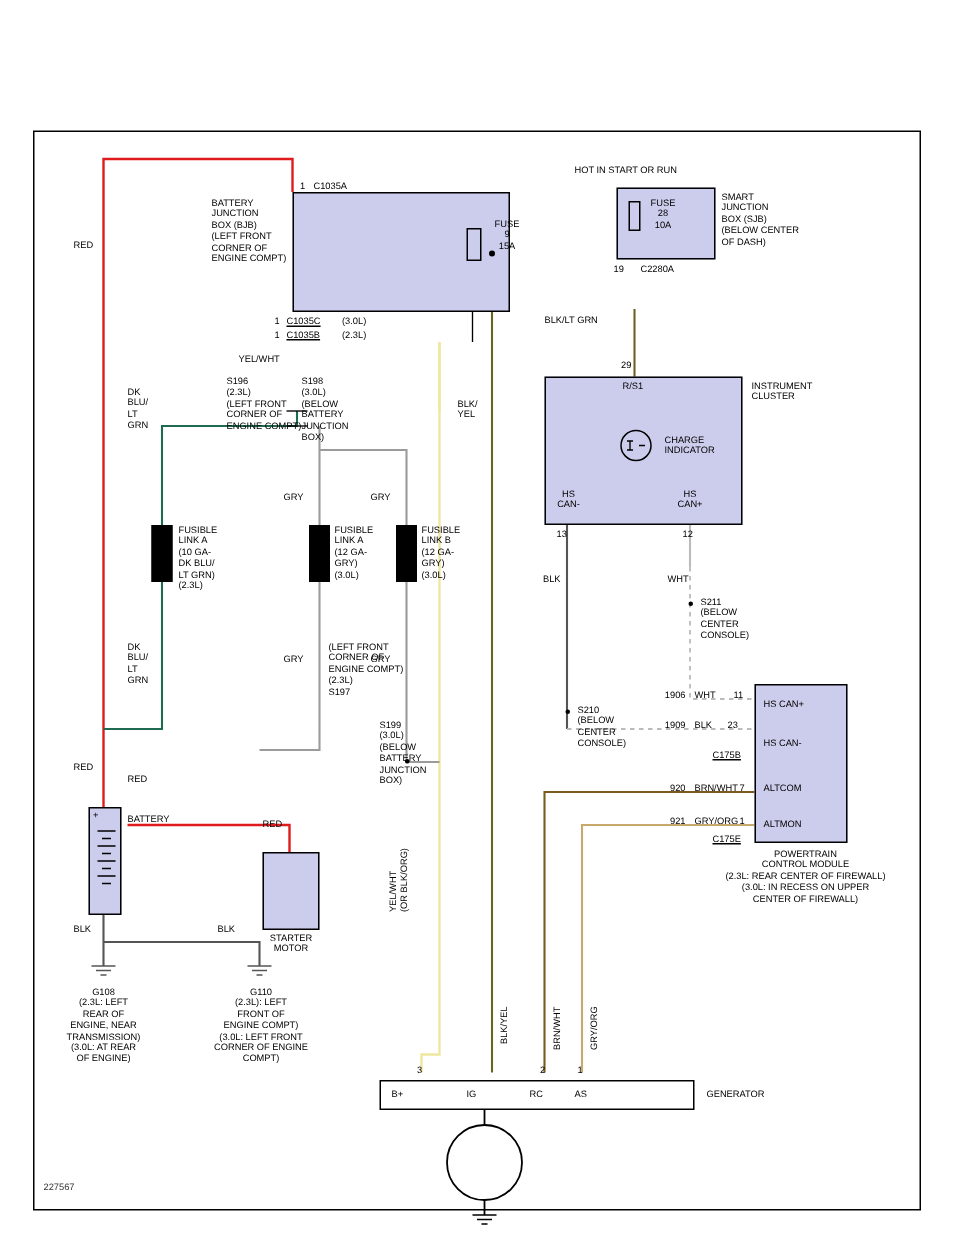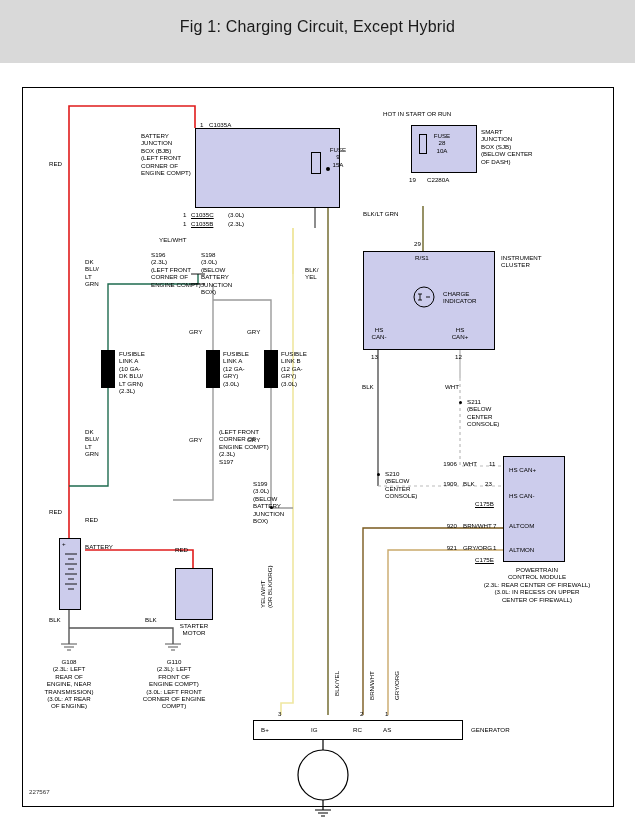--- a/index.html
+++ b/index.html
@@ -26,23 +26,20 @@
 
   .dot{position:absolute;width:4px;height:4px;border-radius:50%;background:#000;}
   .dot.sm2{width:3px;height:3px;}
   .codeid{position:absolute;left:6px;top:700px;font-size:6.2px;color:#333;}
 </style>
 </head>
 <body>
 
 <div id="root">
 
-  <div class="hdr">
-    <div class="hdr-title">Fig 1: Charging Circuit, Except Hybrid</div>
-  </div>
 
   <div class="canvas">
     <div class="frame">
 
       <svg class="wires" viewBox="0 0 590 718">
 
         <path d="M46,100 L46,18 L172,18 L172,40" stroke="#e01b1b" stroke-width="1.6" fill="none"></path>
         <path d="M46,100 L46,432" stroke="#e01b1b" stroke-width="1.6" fill="none"></path>
         <path d="M46,432 L46,450" stroke="#e01b1b" stroke-width="1.6" fill="none"></path>
 

